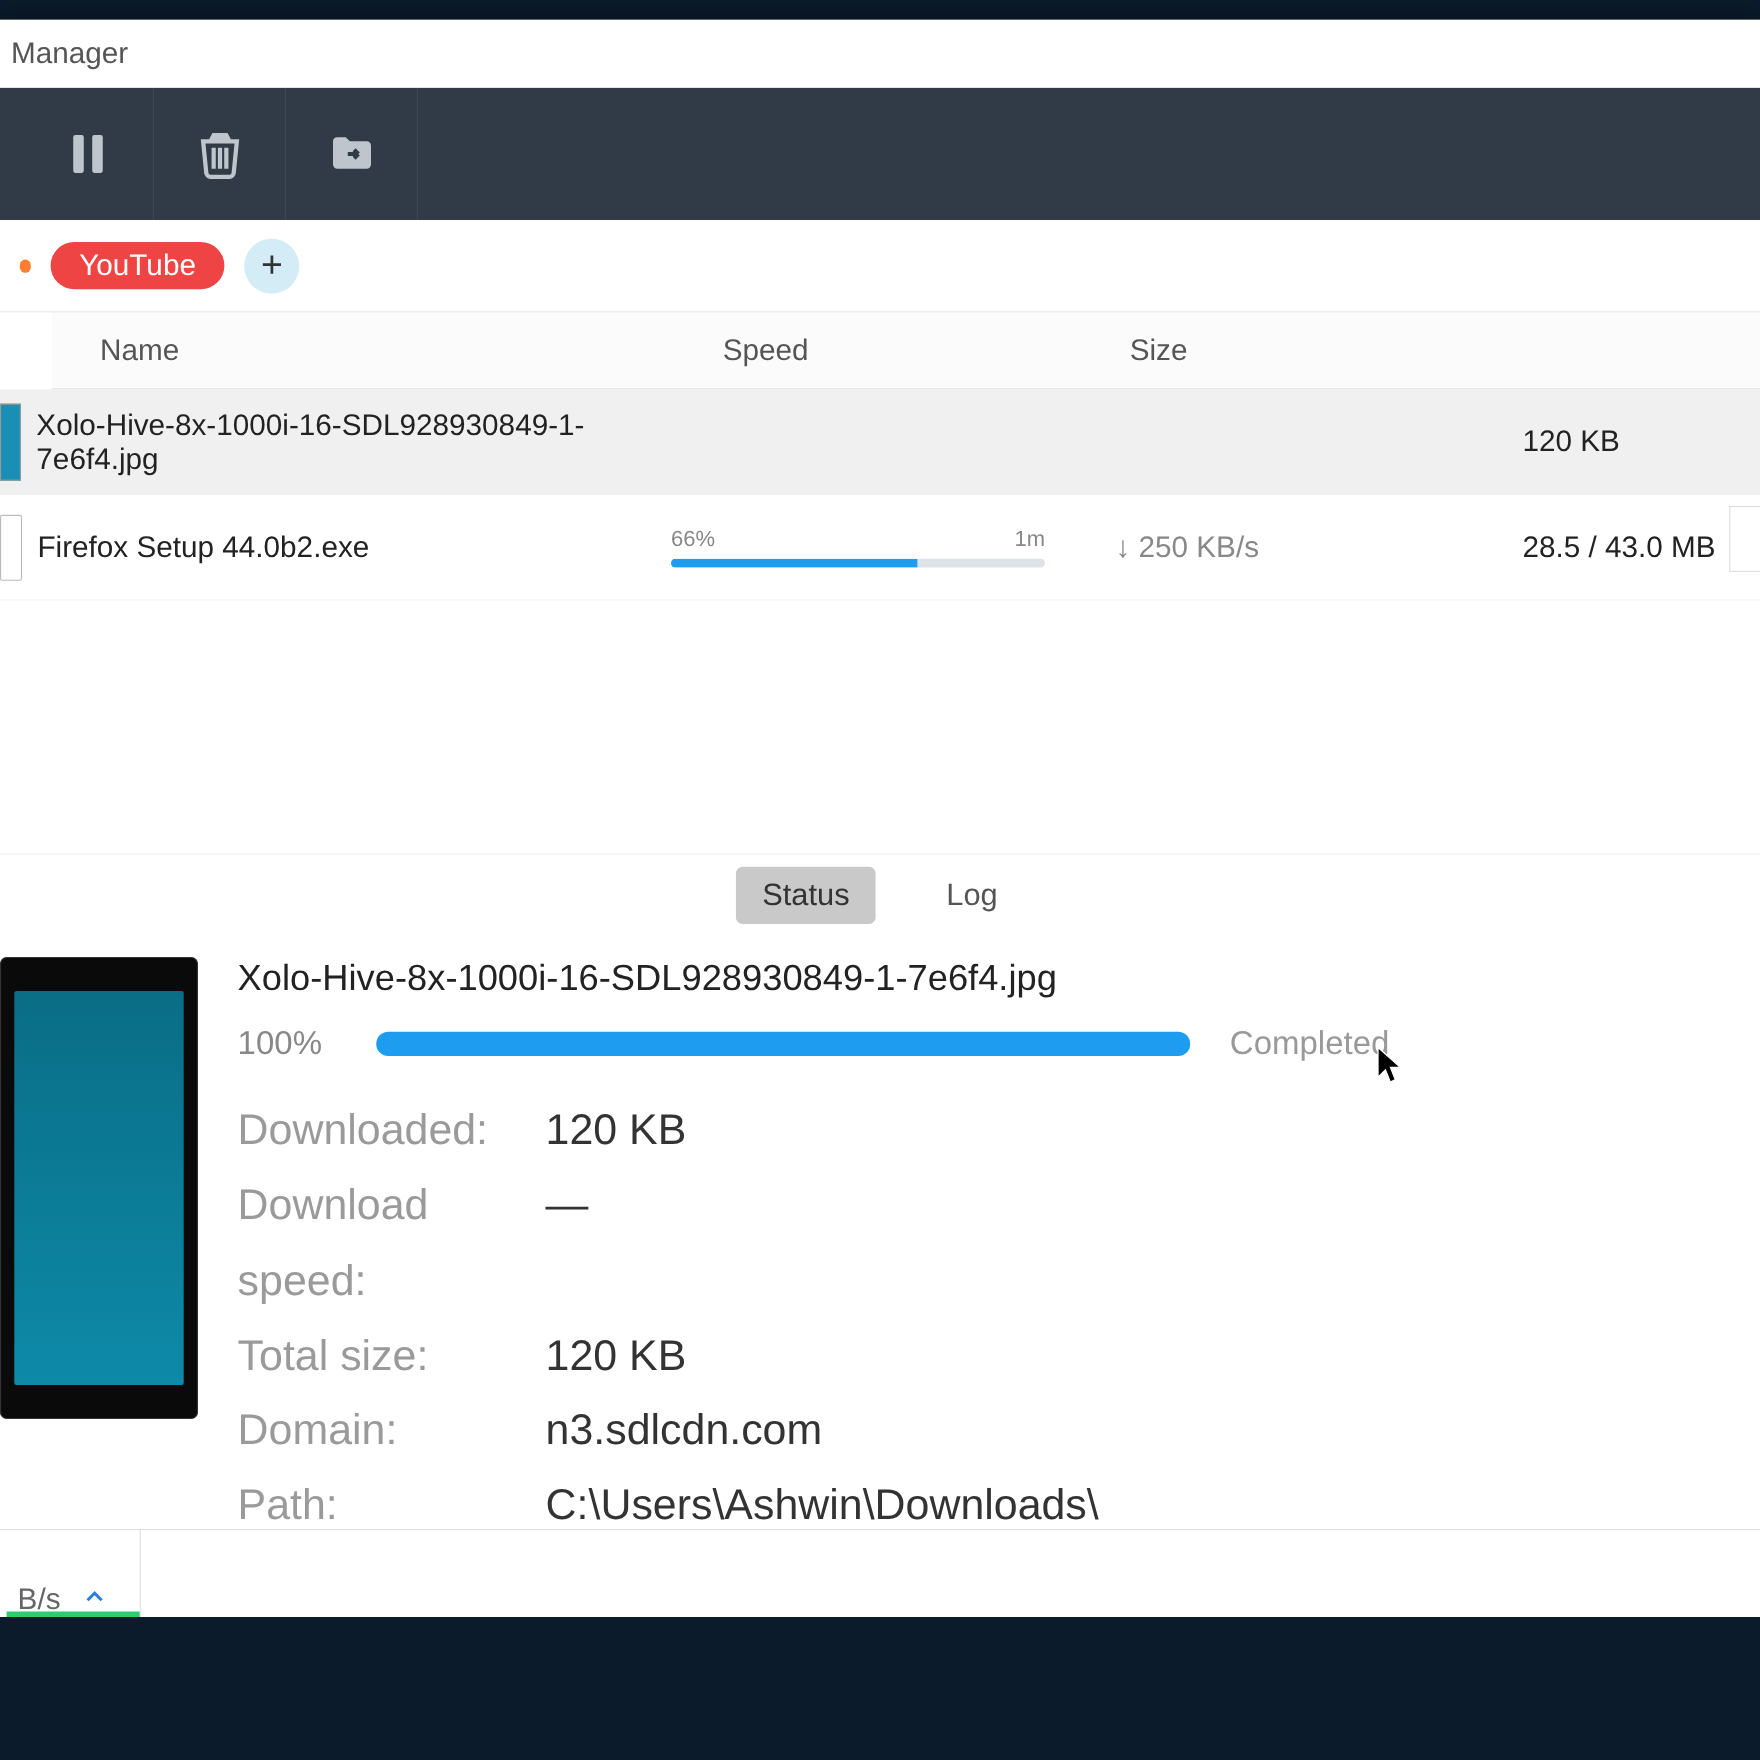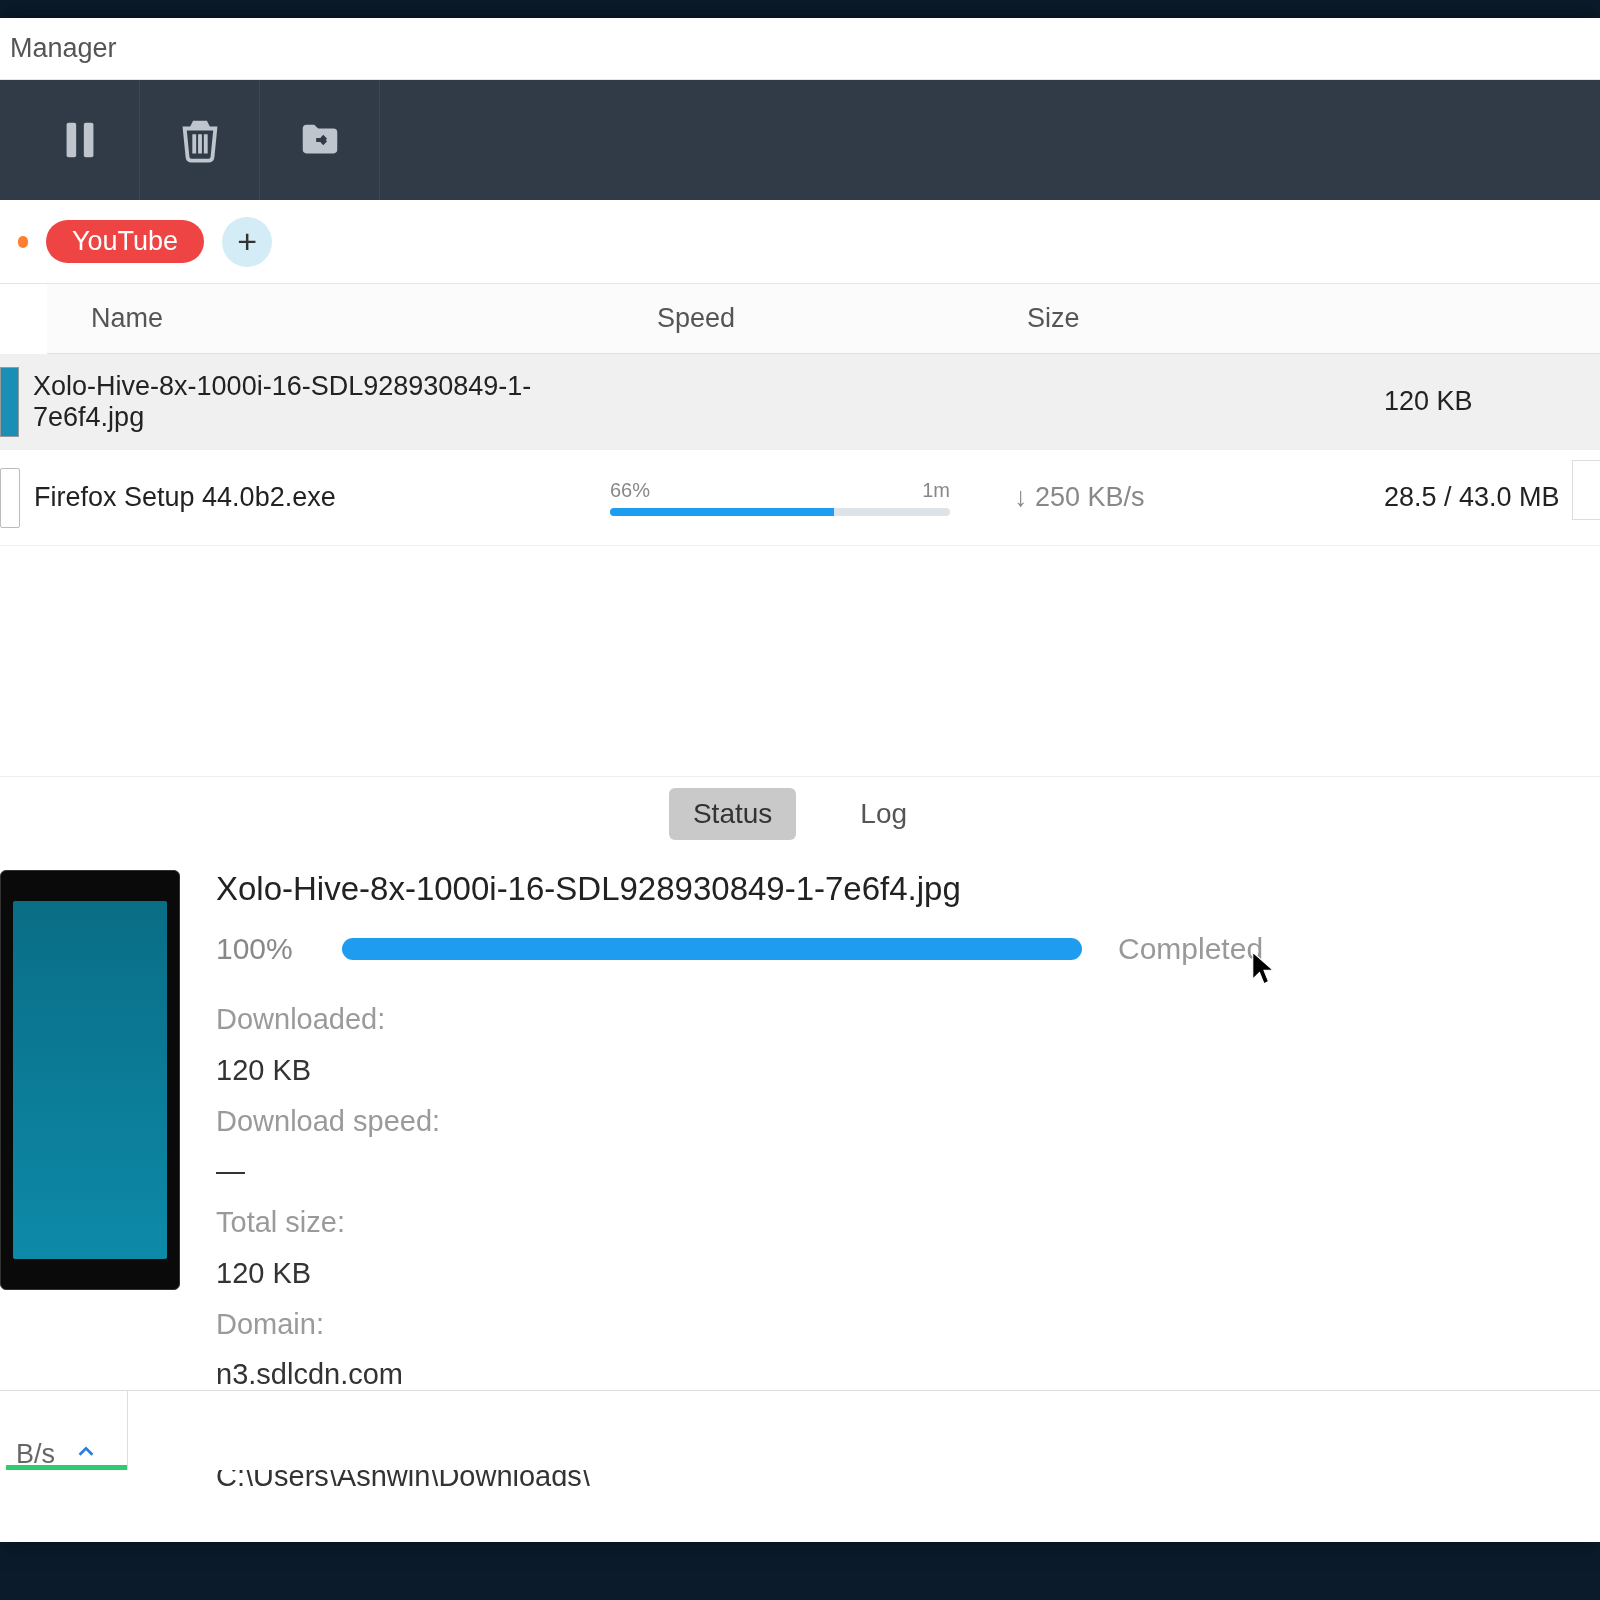--- a/index.html
+++ b/index.html
@@ -162,21 +162,21 @@
   .detail-info { flex:1; padding-right:60px;}
   .detail-title {
     font-size: 33px; color:#222; margin-bottom:24px;
   }
   .big-prog-row { display:flex; align-items:center; gap:36px; margin-bottom:28px;}
   .big-pct { font-size:30px; color:#888; width:90px;}
   .big-bar {
     height:22px; width:740px; background:#1e9df0; border-radius:11px;
   }
   .big-status { font-size:30px; color:#999;}
-  .kv { display:flex; font-size:29px; line-height:1.75;flex-direction:column;}
+  .kv { display:flex; font-size:39px; line-height:1.75;}
   .kv .k { color:#9a9a9a; width:280px;}
   .kv .v { color:#333;}
   .statusbar {
     position: fixed;
     left:0; right:0;
     bottom: 130px;
     height: 80px;
     background:#fff;
     border-top:1px solid #ddd;
     display:flex; align-items:center;

